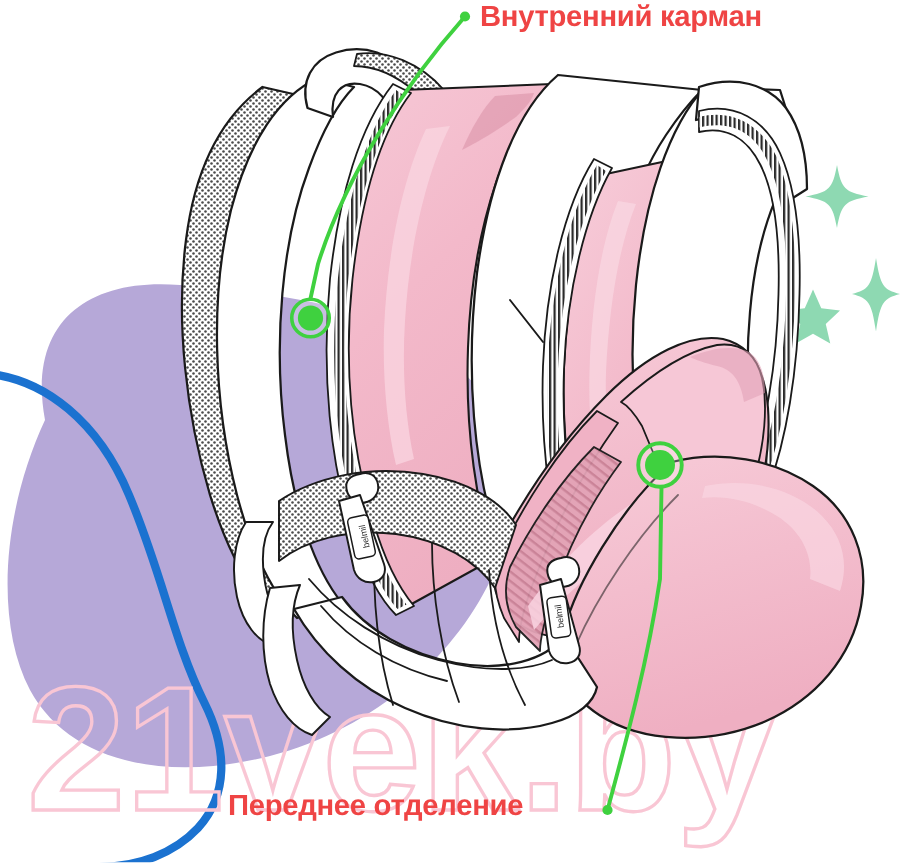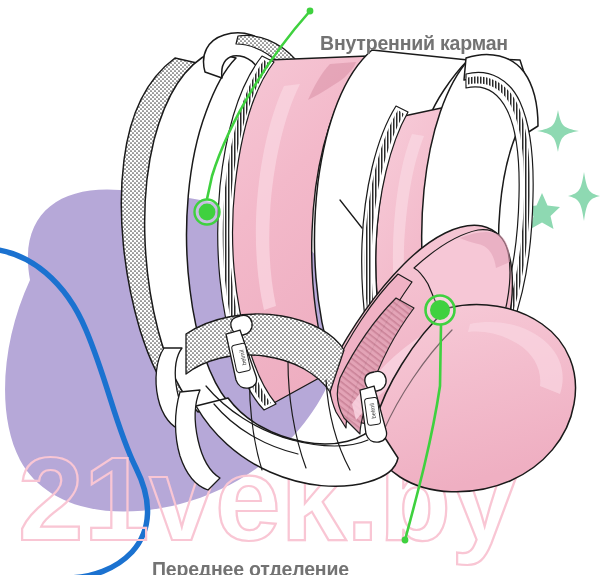--- a/index.html
+++ b/index.html
@@ -23,26 +23,25 @@
   }
   #stage > svg.layer {
     position: absolute;
     top: 0;
     left: 0;
     width: 600px;
     height: 575px;
   }
   .callout-label {
     position: absolute;
-    color: #737373;
+    color: #ef4444;
     font-weight: bold;
     letter-spacing: -0.2px;
     white-space: nowrap;
     line-height: 1.12;
-    margin-top: 32px;
   }
   #label-inner-pocket {
     left: 320px;
     top: 1px;
     font-size: 19.5px;
   }
   #label-front-compartment {
     left: 152px;
     top: 527px;
     font-size: 19.5px;

